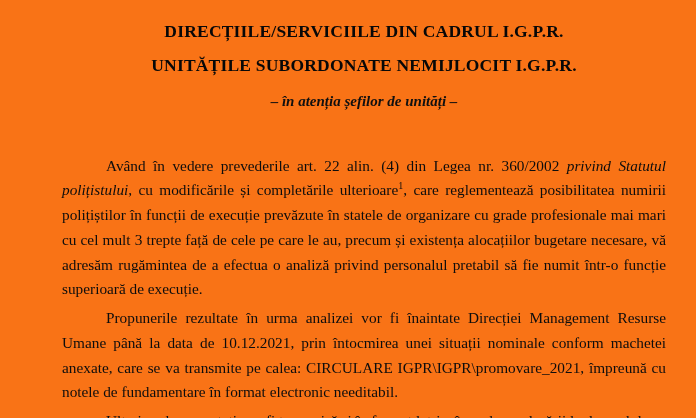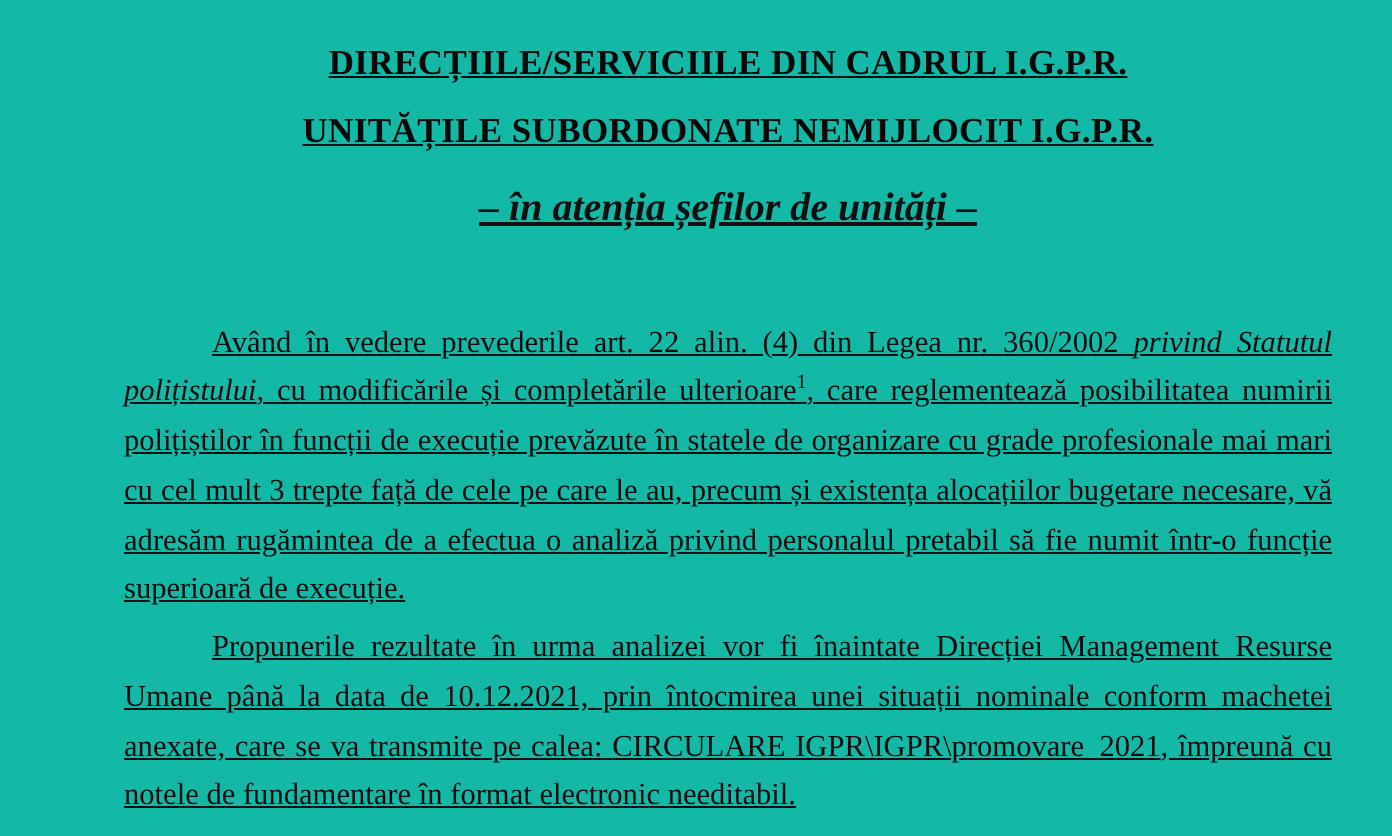--- a/index.html
+++ b/index.html
@@ -13,42 +13,41 @@
     font-family: "Liberation Serif", serif;
     color: #101010;
     overflow: hidden;
   }
   .page {
     position: relative;
     width: 696px;
     height: 418px;
     box-sizing: border-box;
     padding: 18px 30px 0 62px;
-    background: #14b8a6;
-    text-decoration: underline;
+    background: #f97316;
   }
   .heading-block {
     text-align: center;
   }
   .heading-line {
     font-weight: bold;
     font-size: 17.5px;
     letter-spacing: 0.2px;
     line-height: 1.5;
     margin: 0 0 3px 0;
     color: #080808;
   }
   .heading-line.second {
     margin-top: 8px;
     text-align: center;
   }
   .subheading {
     font-style: italic;
     font-weight: bold;
-    font-size: 20px;
+    font-size: 15px;
     margin-top: 14px;
     margin-bottom: 0;
     color: #101010;
   }
   .body-block {
     margin-top: 44px;
   }
   p.para {
     margin: 0 0 1px 0;
     text-align: justify;

